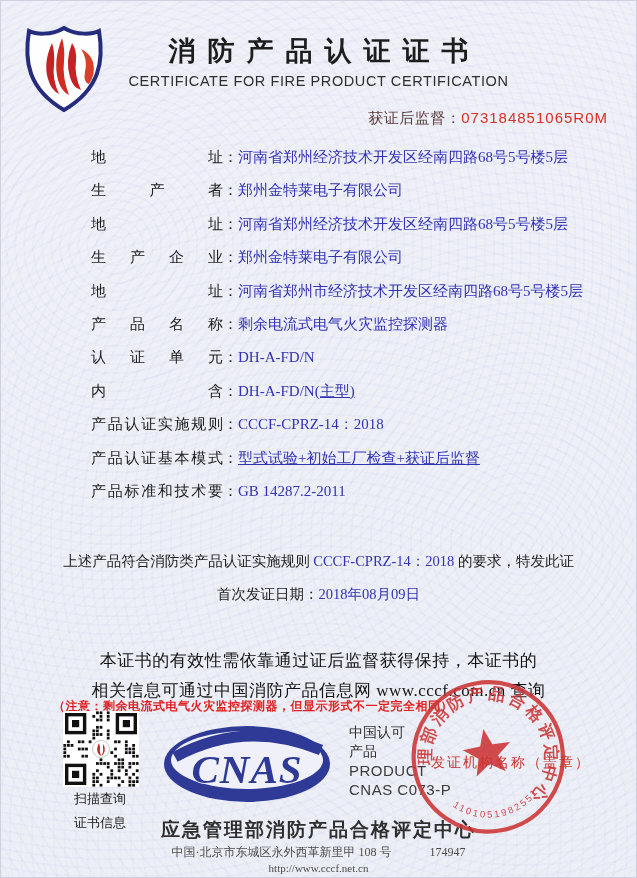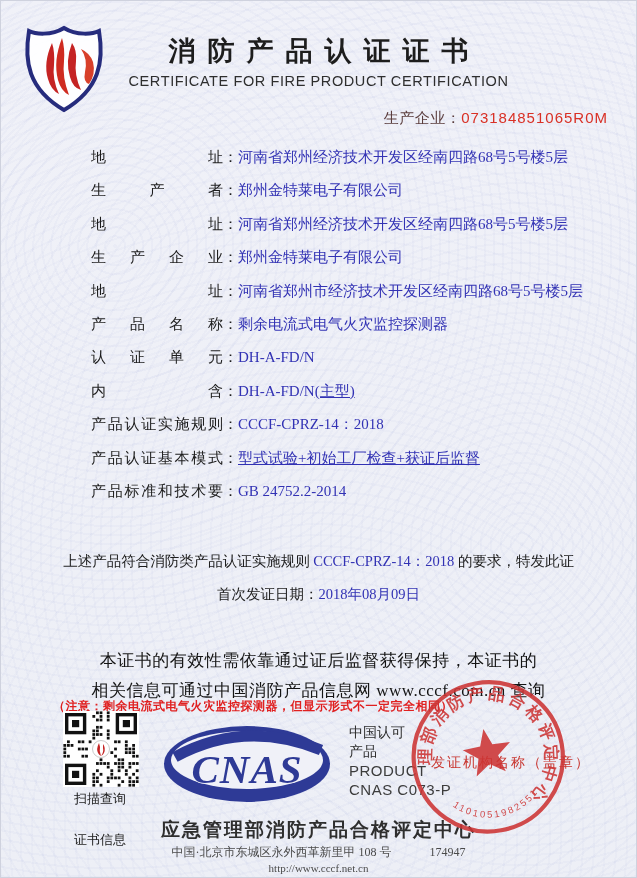--- a/index.html
+++ b/index.html
@@ -55,21 +55,21 @@
     letter-spacing:0.5px; font-family:"Liberation Serif", serif;
   }
   .rednote {
     position:absolute; left:52px; top:697px; font-size:12px; font-weight:bold;
     color:#e02020; letter-spacing:0.5px;
   }
   
   .qr { position:absolute; left:62px; top:710px; }
   .qrcap { position:absolute; left:56px; width:86px; text-align:center;
     font-size:13px; color:#222; font-family:"Liberation Serif", serif; }
-  .qrcap1 { top:789px; } .qrcap2 { top:830px; }
+  .qrcap1 { top:789px; } .qrcap2 { top:813px; }
   
   .cnas-logo { position:absolute; left:160px; top:722px; }
   .cnas-text { position:absolute; left:348px; top:722px; line-height:19px;
     font-size:14px; color:#2b2b2b; }
   .cnas-text .en { font-size:15px; color:#3c3c3c; letter-spacing:0.5px; }
   
   .stamp { position:absolute; left:404px; top:676px; width:168px; height:168px;
     transform:rotate(-10deg); opacity:0.88; z-index:3; pointer-events:none; }
   .stamp-overlay {
     position:absolute; left:430px; top:753px; z-index:2; font-size:14px;
@@ -96,21 +96,21 @@
     <path d="M45 7 C58 15 74 13 80 10 C85 40 81 68 45 89 C9 68 5 40 10 10 C16 13 32 15 45 7 Z" fill="rgba(255,255,255,0.92)" stroke="#262c7d" stroke-width="4"></path>
     <path d="M33 22 Q24 42 29 58 Q32 69 40 73 Q33 58 35 44 Q36 31 33 22 Z" fill="#c52323"></path>
     <path d="M43 17 Q34 40 39 59 Q42 70 50 74 Q43 56 45 40 Q46 27 43 17 Z" fill="#cf2b20"></path>
     <path d="M53 22 Q46 40 51 56 Q54 67 62 69 Q55 54 57 40 Q58 29 53 22 Z" fill="#c52323"></path>
     <path d="M62 28 Q69 38 66 51 Q64 61 70 63 Q77 53 74 41 Q71 32 62 28 Z" fill="#d8402a"></path>
   </svg>
 
   <div class="title">消防产品认证证书</div>
   <div class="subtitle">CERTIFICATE FOR FIRE PRODUCT CERTIFICATION</div>
 
-  <div class="certno"><span>生产企业：</span><b>073184851065R0M</b></div>
+  <div class="certno"><span>获证后监督：</span><b>073184851065R0M</b></div>
 
   <div class="fields">
       <div class="frow">
       <span class="flabel">地址</span><span class="fcolon">：</span><span class="fvalue"><span>河南省郑州经济技术开发区经南四路68号5号楼5层</span></span>
     </div>
       <div class="frow">
       <span class="flabel">生产者</span><span class="fcolon">：</span><span class="fvalue"><span>郑州金特莱电子有限公司</span></span>
     </div>
       <div class="frow">
       <span class="flabel">地址</span><span class="fcolon">：</span><span class="fvalue"><span>河南省郑州经济技术开发区经南四路68号5号楼5层</span></span>
@@ -130,21 +130,21 @@
       <div class="frow">
       <span class="flabel">内含</span><span class="fcolon">：</span><span class="fvalue"><span>DH-A-FD/N</span><span class="u">(主型)</span></span>
     </div>
       <div class="frow">
       <span class="flabel">产品认证实施规则</span><span class="fcolon">：</span><span class="fvalue"><span>CCCF-CPRZ-14：2018</span></span>
     </div>
       <div class="frow">
       <span class="flabel">产品认证基本模式</span><span class="fcolon">：</span><span class="fvalue"><span class="u">型式试验+初始工厂检查+获证后监督</span></span>
     </div>
       <div class="frow">
-      <span class="flabel">产品标准和技术要</span><span class="fcolon">：</span><span class="fvalue"><span>GB 24752.2-2014</span></span>
+      <span class="flabel">产品标准和技术要</span><span class="fcolon">：</span><span class="fvalue"><span>GB 14287.2-2011</span></span>
     </div>
     </div>
 
   <div class="stmts">
       <div class="stmt-line"><span>上述产品符合消防类产品认证实施规则 </span><span class="blue">CCCF-CPRZ-14：2018</span><span> 的要求，特发此证</span></div>
       <div class="stmt-line"><span>首次发证日期：</span><span class="blue">2018年08月09日</span></div>
     </div>
 
   <div class="notice">
     <div>本证书的有效性需依靠通过证后监督获得保持，本证书的</div>

